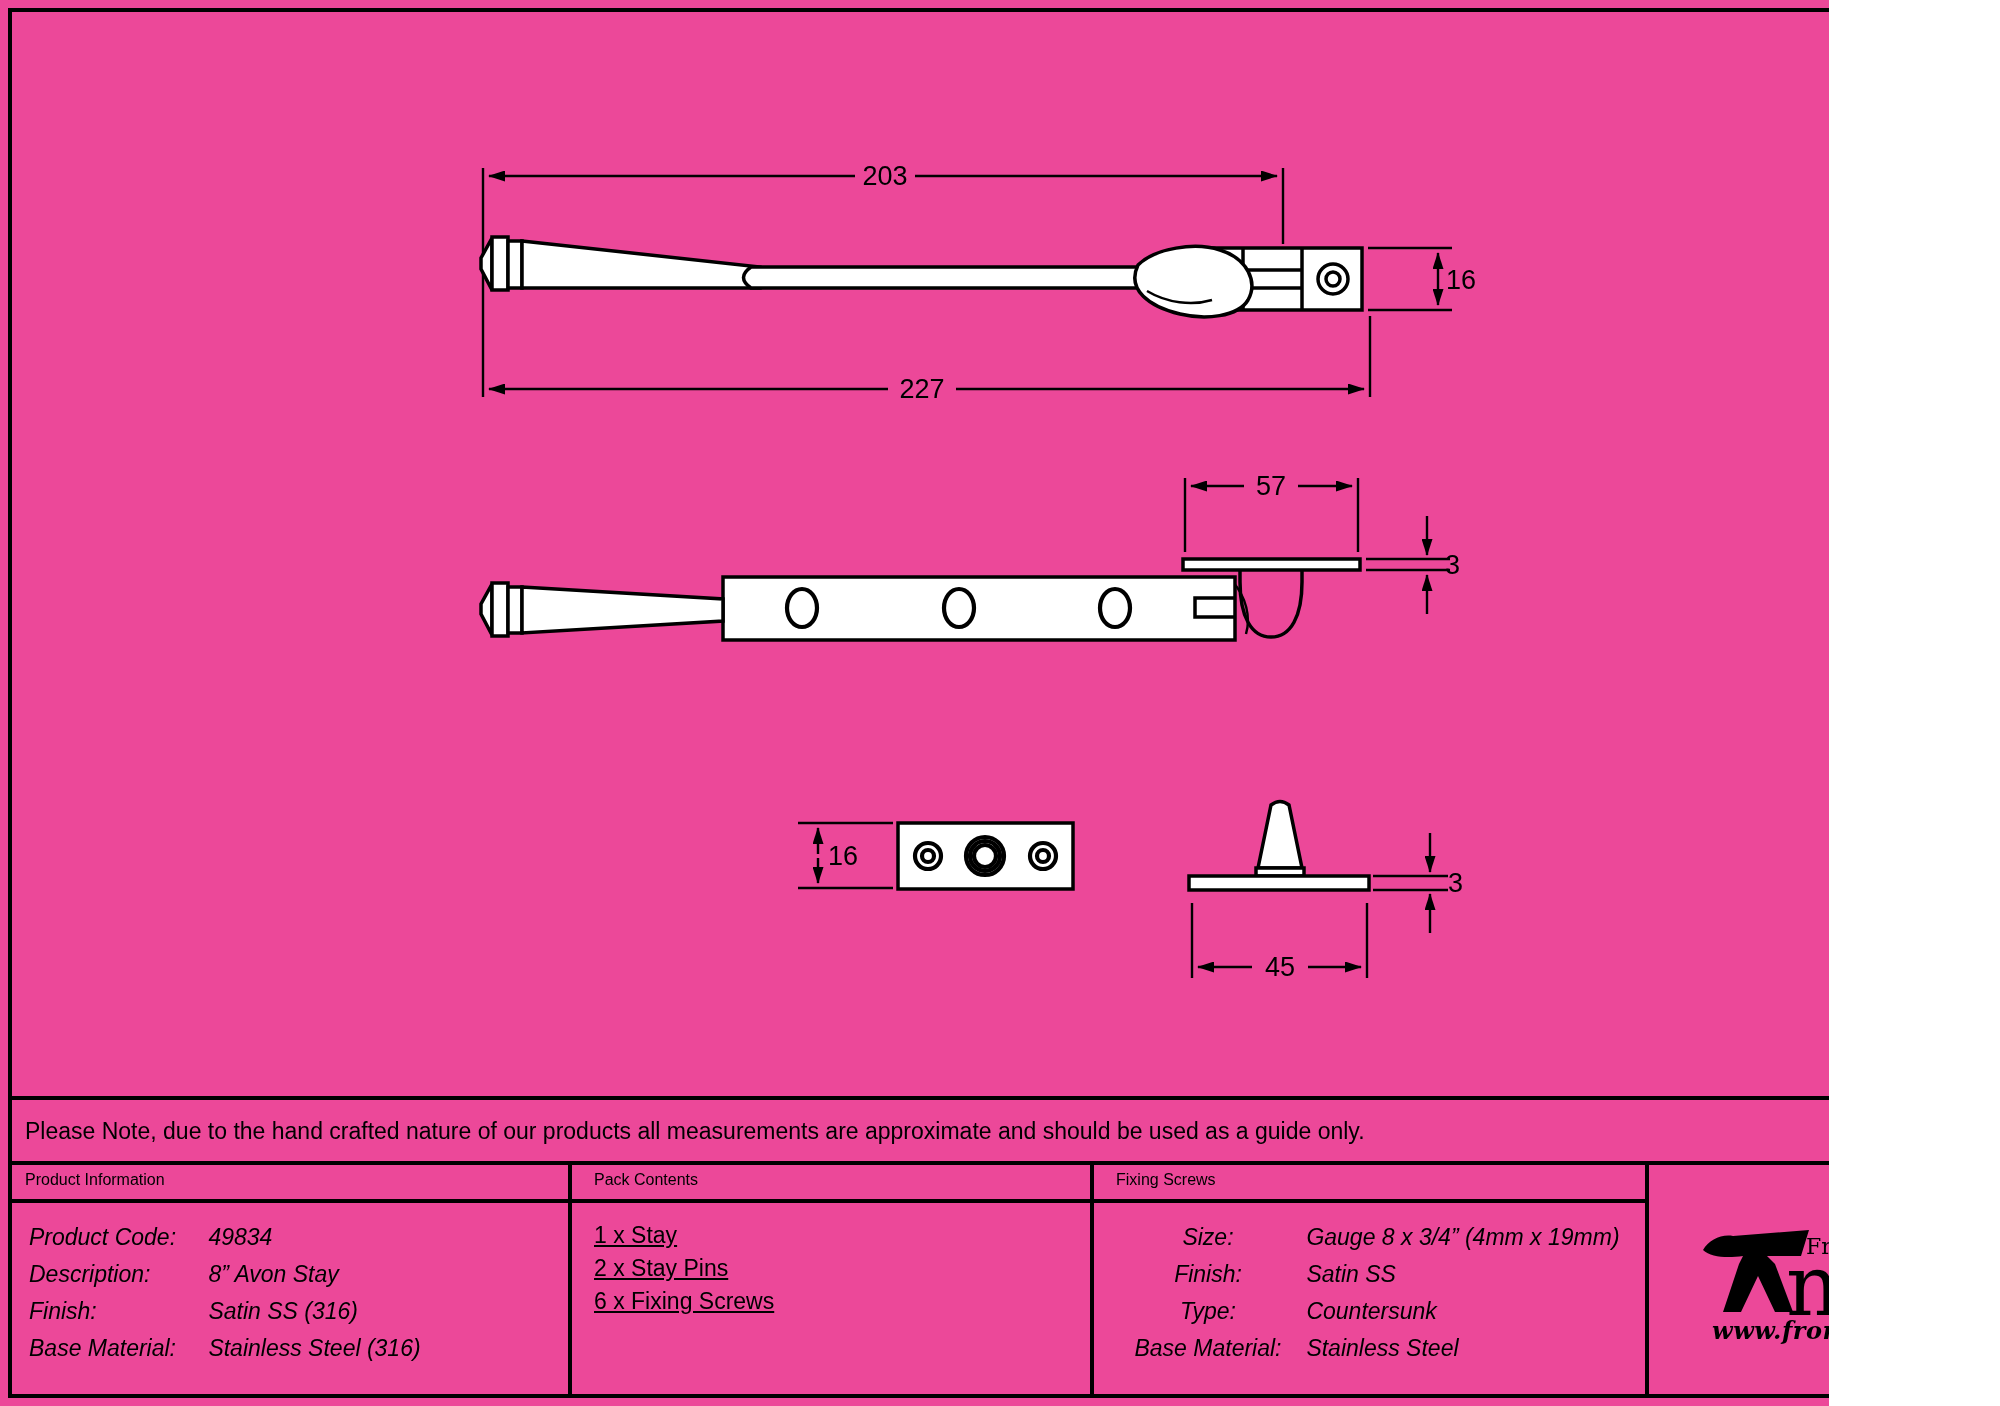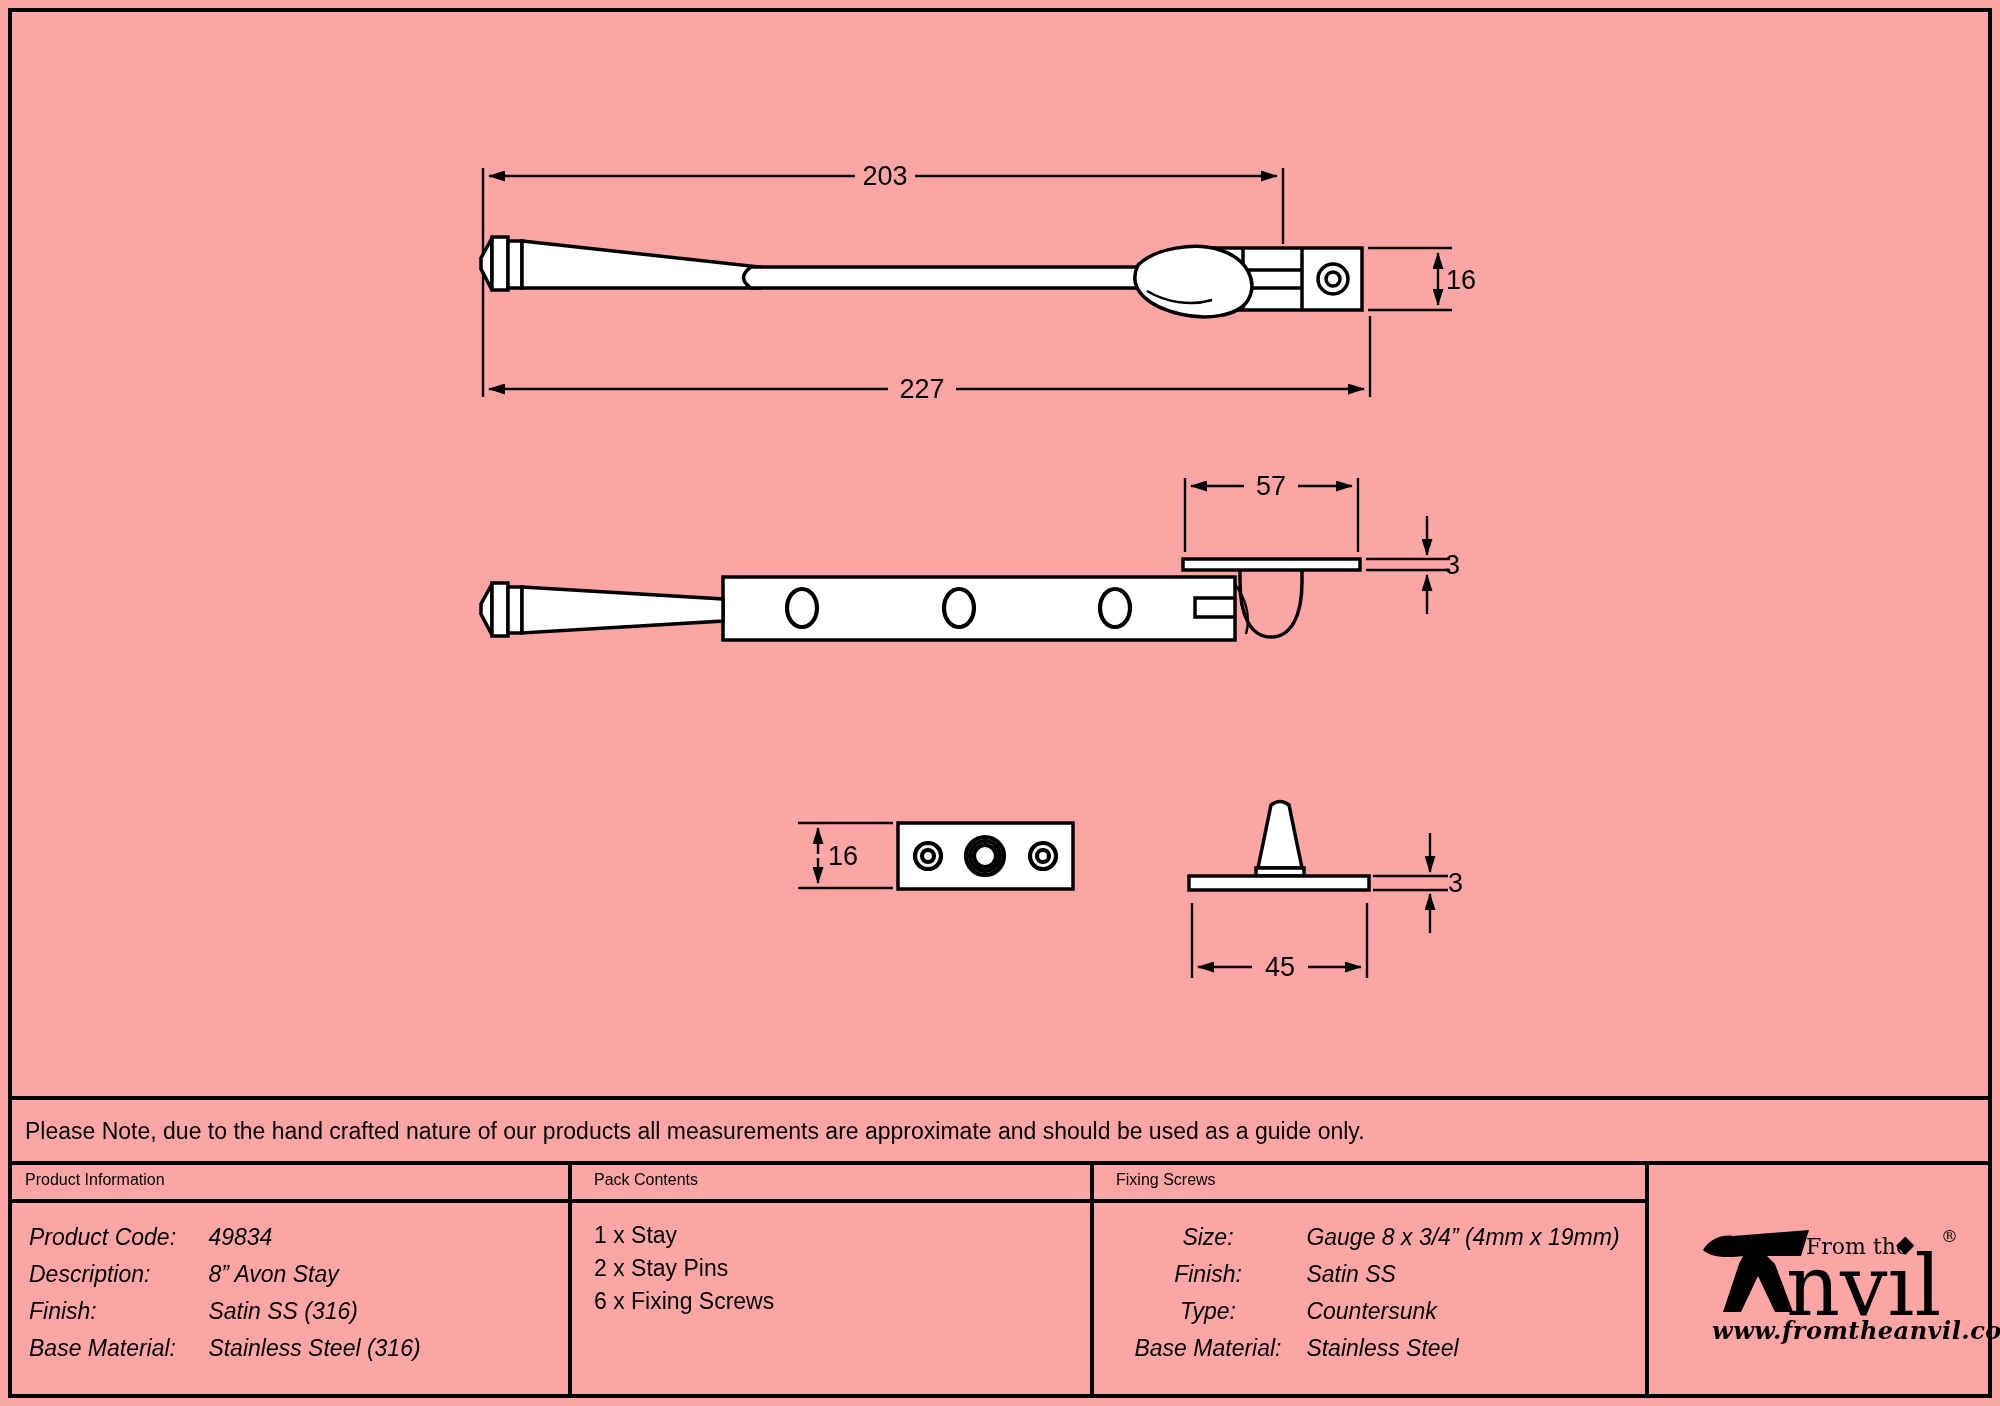--- a/index.html
+++ b/index.html
@@ -1,31 +1,31 @@
 <!DOCTYPE html>
 <html><head>
 <meta charset="utf-8">
 <style>
   html,body{margin:0;padding:0;background:#ffffff;}
-  #page{position:relative;width:2000px;height:1406px;background:#fca5a5;
+  #page{position:relative;width:1829px;height:1406px;background:#ec4899;
         font-family:"Liberation Sans",sans-serif;color:#000;overflow:hidden;}
   #outer-border{position:absolute;left:8px;top:8px;width:1976px;height:1382px;
         border:4px solid #000;}
   svg{position:absolute;left:0;top:0;}
   svg .ln{stroke:#000;stroke-width:3.5;fill:none;stroke-linecap:butt;}
   svg .thin{stroke:#000;stroke-width:2.4;fill:none;}
   svg .shape{stroke:#000;stroke-width:3.5;fill:#fff;}
   svg .shape-b{stroke:#000;stroke-width:4.2;fill:#fff;}
   svg text{font-family:"Liberation Sans",sans-serif;font-size:27px;fill:#000;}
   .hline,.vline{position:absolute;background:#000;}
   .note-text{position:absolute;left:25px;top:1118px;font-size:23px;}
   .hdr{position:absolute;top:1171px;font-size:16px;}
   .col{position:absolute;font-size:23px;}
   .row37{height:37px;font-style:italic;}
-  .row33{height:33px;}
+  .row33{height:33px;text-decoration:underline;}
   .lab1{display:inline-block;width:173px;}
   .lab3{display:inline-block;width:184px;text-align:center;}
   
   .logo-fromthe{position:absolute;left:1806px;top:1234px;font-family:"DejaVu Serif",serif;font-size:22px;text-align:right;}
   .logo-anvil{position:absolute;left:1786px;top:1244px;font-family:"DejaVu Serif",serif;font-size:84px;line-height:1;}
   .logo-diamond{position:absolute;left:1896px;top:1230px;font-size:24px;}
   .logo-reg{position:absolute;left:1941px;top:1226px;font-family:"DejaVu Serif",serif;font-size:17px;}
   .logo-url{position:absolute;left:1712px;top:1316px;font-family:"DejaVu Serif",serif;
             font-style:italic;font-weight:bold;font-size:24px;letter-spacing:0.5px;}
 </style>

